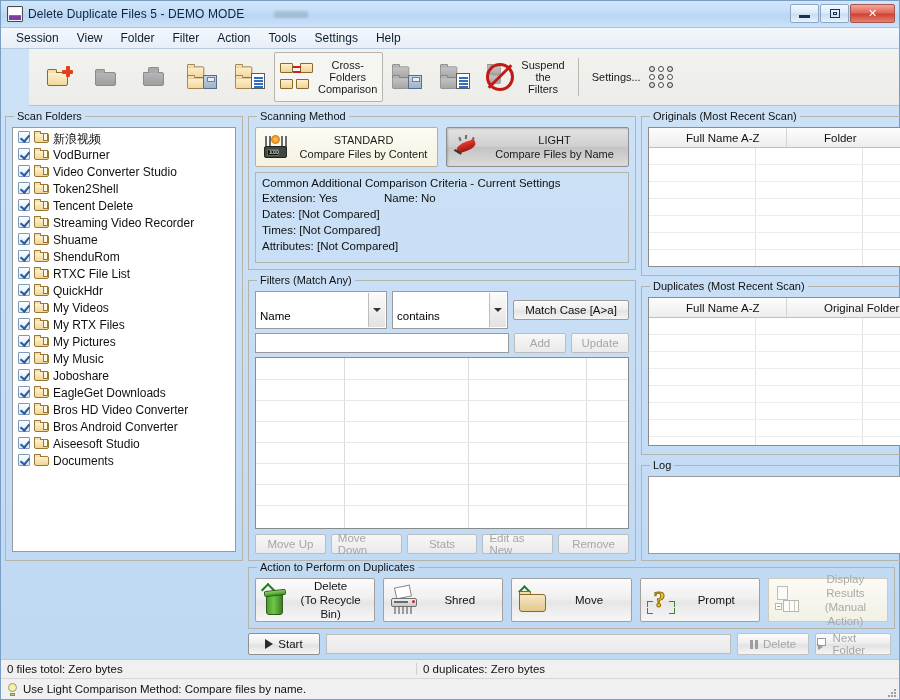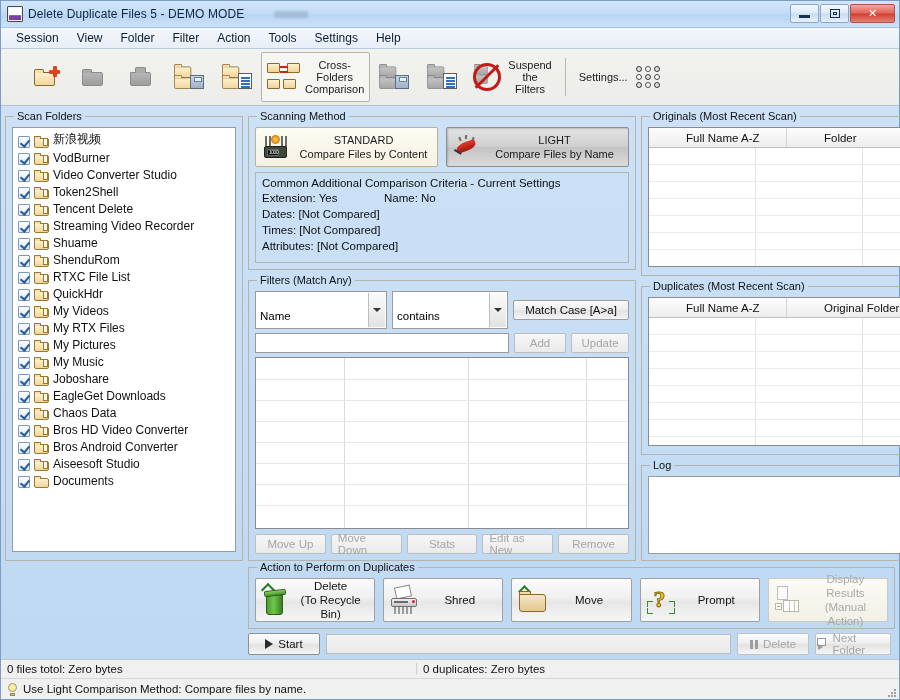--- a/index.html
+++ b/index.html
@@ -63,21 +63,21 @@
     height:20px;flex:0 0 20px;display:flex;align-items:center;
     background:linear-gradient(180deg,#f4f8fd 0%,#e7eef7 100%);
     border-bottom:1px solid #b6cbe0;padding-left:6px;
   }
   .menuitem{padding:2px 9px;font-size:12px;color:#0d1d2e;cursor:default;}
 
   
   .toolbar{
     height:56px;flex:0 0 56px;display:flex;align-items:center;
     background:linear-gradient(180deg,#f2f2ee 0%,#ececea 100%);
-    border-bottom:1px solid #b9c2cc;padding:0 20px;
+    border-bottom:1px solid #b9c2cc;padding:0 5px;margin-left:28px;
   }
   .tbtn{
     height:50px;min-width:48px;display:flex;align-items:center;justify-content:center;
     gap:4px;padding:0 5px;box-sizing:border-box;border:1px solid transparent;
   }
   .tbtn.group{border:1px solid #b5b5ae;background:#f5f5f1;border-radius:2px;}
   .tbtn .lbl{font-size:11px;line-height:12px;text-align:center;color:#1a1a1a;}
   .tsep{width:1px;height:38px;background:#b9b9b3;margin:0 7px;}
 
   
@@ -156,21 +156,21 @@
   fieldset.grp{
     border:1px solid #b4b4ad;margin:0;padding:5px 6px 6px 6px;
     background:transparent;box-sizing:border-box;
   }
   fieldset.grp>legend{font-size:11px;color:#111;padding:0 3px;margin-left:2px;}
 
   .listbox{
     background:#fff;border:1px solid #9a9a9a;box-sizing:border-box;overflow:hidden;
   }
   .scanlist{flex:1 1 auto;padding:3px 2px;}
-  .scanrow{display:flex;align-items:flex-end;height:17px;padding-left:3px;gap:4px;}
+  .scanrow{display:flex;align-items:flex-start;height:17px;padding-left:3px;gap:4px;}
   .cbx{
     width:12px;height:12px;flex:0 0 12px;box-sizing:border-box;
     border:1px solid #7c9bbb;background:linear-gradient(180deg,#fbfdff,#dfeaf6);
     position:relative;border-radius:1px;
   }
   .cbx:after{
     content:"";position:absolute;left:3px;top:1px;width:4px;height:7px;
     border:solid #2a5c9a;border-width:0 2px 2px 0;transform:rotate(40deg);
   }
   .fi{position:relative;width:15px;height:12px;flex:0 0 15px;}
@@ -654,29 +654,20 @@
               </span>
               <span class="nm">EagleGet Downloads</span>
             </div>
             <div class="scanrow">
               <span class="cbx"></span>
               <span class="fi">
                 <span class="bk"></span>
                 <span class="tp"></span>
                 <span class="ar"></span>
               </span>
-              <span class="nm">Chaos Data</span>
-            </div>
-            <div class="scanrow">
-              <span class="cbx"></span>
-              <span class="fi">
-                <span class="bk"></span>
-                <span class="tp"></span>
-                <span class="ar"></span>
-              </span>
               <span class="nm">Bros HD Video Converter</span>
             </div>
             <div class="scanrow">
               <span class="cbx"></span>
               <span class="fi">
                 <span class="bk"></span>
                 <span class="tp"></span>
                 <span class="ar"></span>
               </span>
               <span class="nm">Bros Android Converter</span>

